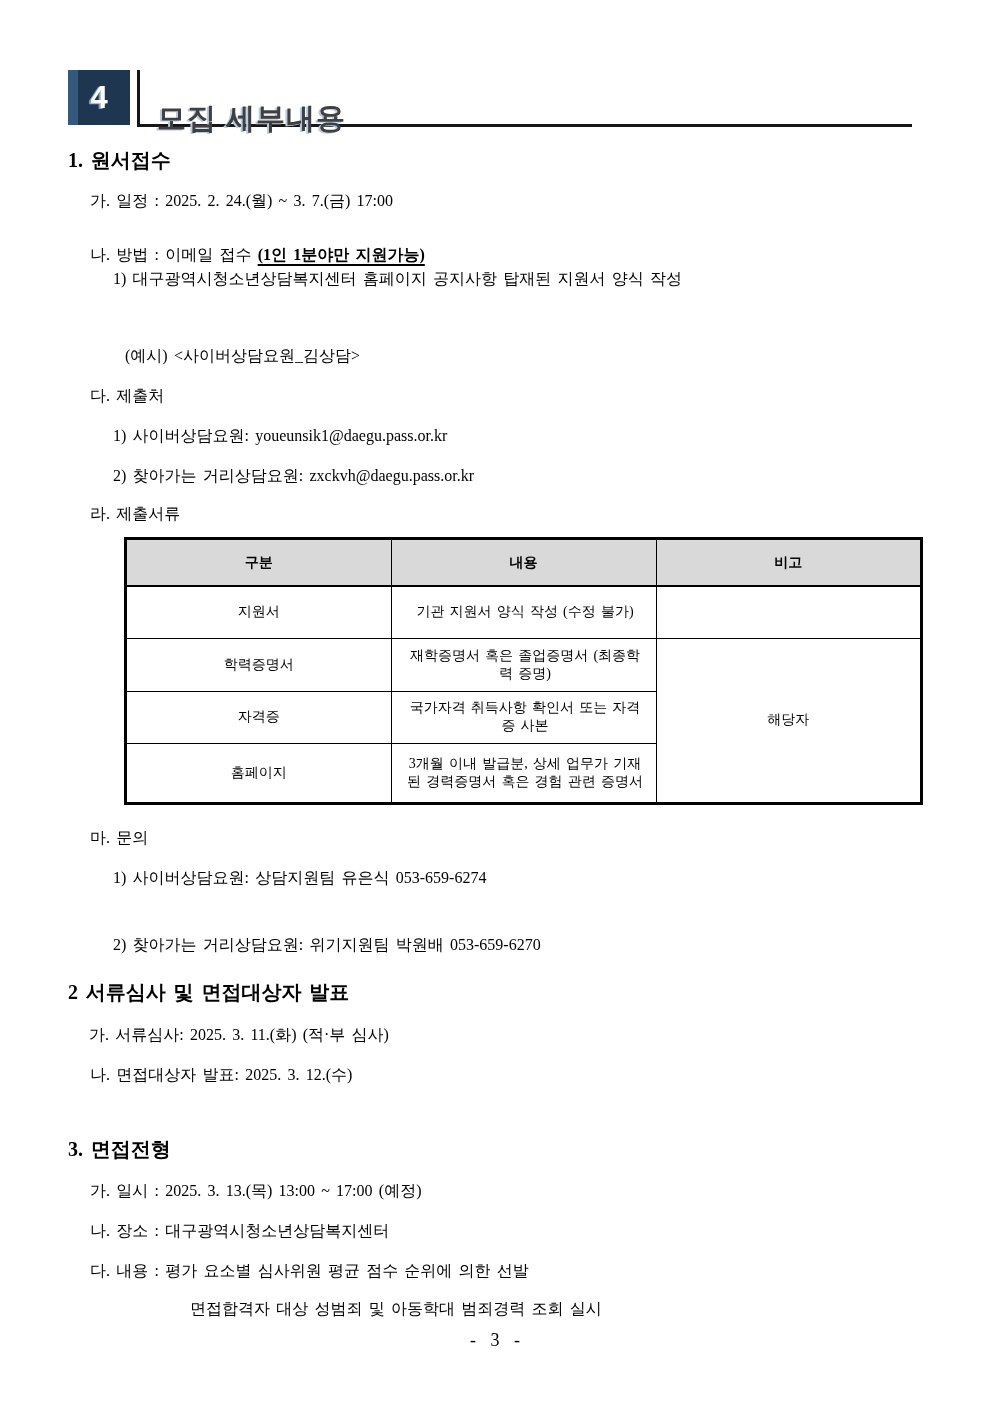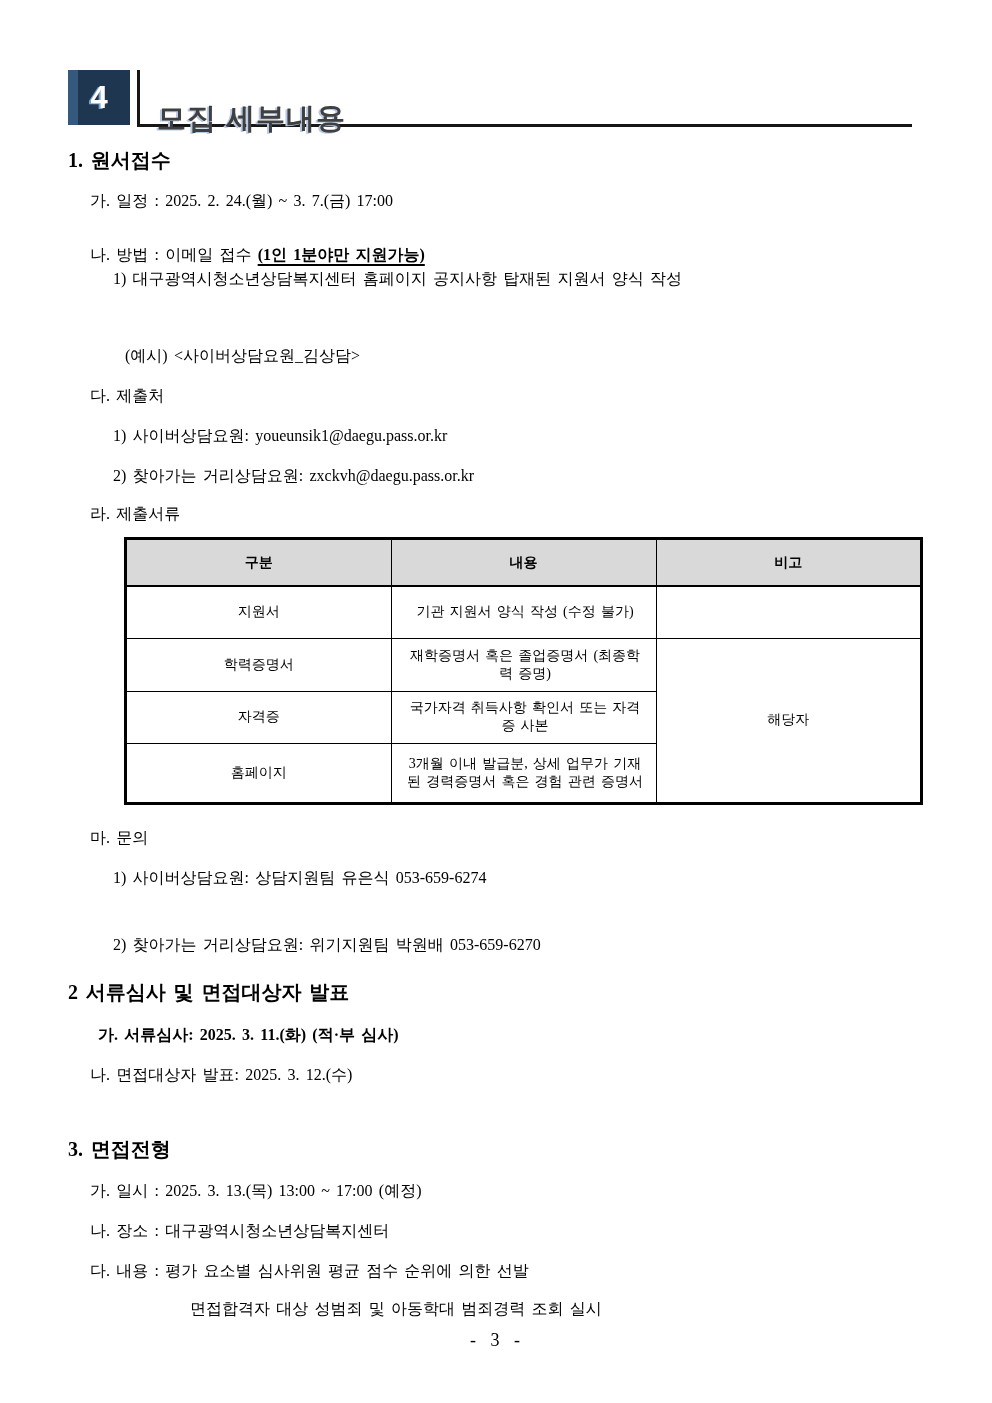--- a/index.html
+++ b/index.html
@@ -121,21 +121,21 @@
         <td class="cont">3개월 이내 발급분, 상세 업무가 기재된 경력증명서 혹은 경험 관련 증명서</td>
       </tr>
     </tbody>
   </table>
 
   <div class="ln" style="top:825px; left:90px;">마. 문의</div>
   <div class="ln" style="top:865px; left:113px;">1) 사이버상담요원: 상담지원팀 유은식 053-659-6274</div>
   <div class="ln" style="top:905px; left:113px;margin-top:27px;">2) 찾아가는 거리상담요원: 위기지원팀 박원배 053-659-6270</div>
 
   <div class="ln h" style="top:979px; left:68px;">2 서류심사 및 면접대상자 발표</div>
-  <div class="ln" style="top:1022px; left:98px;font-weight:bold;">가. 서류심사: 2025. 3. 11.(화) (적·부 심사)</div>
+  <div class="ln" style="top:1022px; left:89px;">가. 서류심사: 2025. 3. 11.(화) (적·부 심사)</div>
   <div class="ln" style="top:1062px; left:90px;">나. 면접대상자 발표: 2025. 3. 12.(수)</div>
 
   <div class="ln h" style="top:1136px; left:68px;">3. 면접전형</div>
   <div class="ln" style="top:1178px; left:90px;">가. 일시 : 2025. 3. 13.(목) 13:00 ~ 17:00 (예정)</div>
   <div class="ln" style="top:1218px; left:90px;">나. 장소 : 대구광역시청소년상담복지센터</div>
   <div class="ln" style="top:1258px; left:90px;">다. 내용 : 평가 요소별 심사위원 평균 점수 순위에 의한 선발</div>
   <div class="ln" style="top:1296px; left:190px;">면접합격자 대상 성범죄 및 아동학대 범죄경력 조회 실시</div>
 
   <div class="pagenum">- 3 -</div>
 

